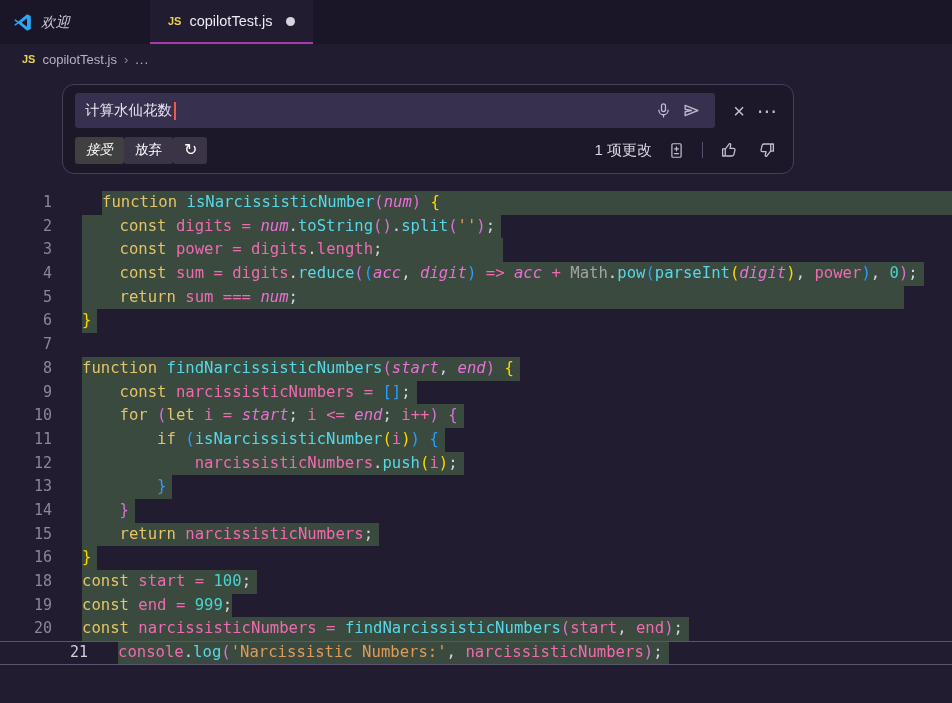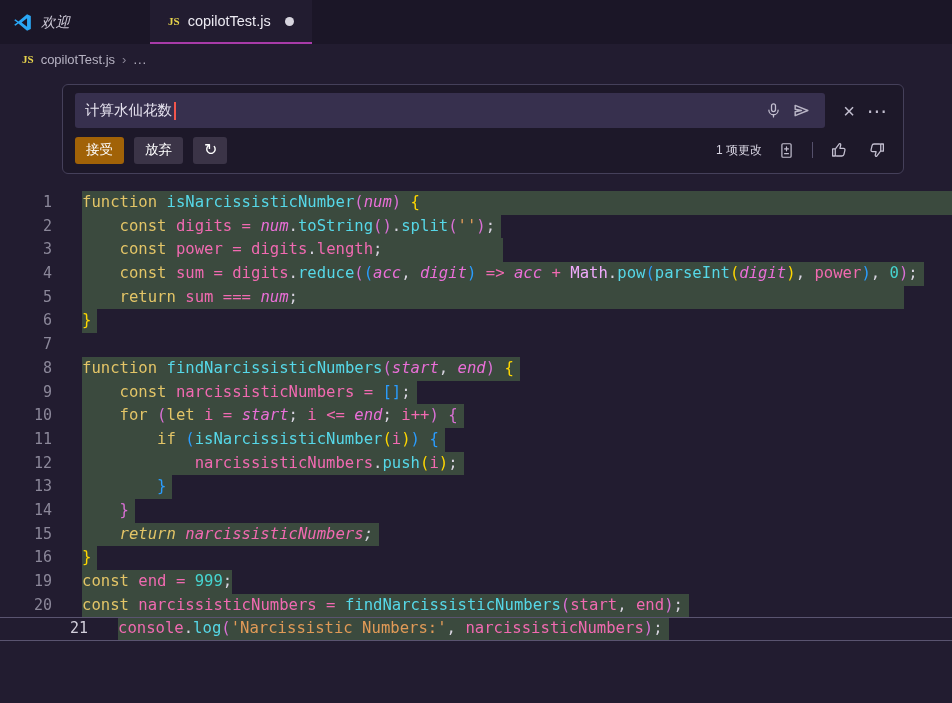--- a/index.html
+++ b/index.html
@@ -6,72 +6,72 @@
   html,body { width:952px; height:703px; overflow:hidden; }
   body { background:#221c30; font-family:"Liberation Sans", "DejaVu Sans", sans-serif; }
 
   
   .tabbar { height:44px; background:#1b1627; display:flex; align-items:stretch; }
   .tab { display:flex; align-items:center; gap:8px; padding:0 16px; cursor:pointer; }
   .tab.welcome { padding-left:12px; width:150px; }
   .tab.welcome .label { color:#c9c5d3; font-style:italic; font-size:14.5px; }
   .tab.active { background:#221c30; border-bottom:2.5px solid #a83ba9; padding:0 18px; }
   .tab.active .label { color:#eceaf2; font-size:14.5px; }
-  .js-badge { color:#e7d34c; font-weight:bold; font-size:11px; font-family:Liberation Serif, serif; }
+  .js-badge { color:#e7d34c; font-weight:bold; font-size:11px; font-family:Liberation Sans, sans-serif; }
   .mod-dot { width:9px; height:9px; border-radius:50%; background:#d7d4de; margin-left:6px; }
 
   
   .breadcrumb { height:30px; display:flex; align-items:center; gap:7px; padding-left:22px; background:#221c30; }
   .breadcrumb .file { color:#b6b2c2; font-size:13px; }
   .breadcrumb .sep { color:#8a8597; font-size:13px; }
   .breadcrumb .more { color:#b6b2c2; font-size:13px; letter-spacing:1px; }
 
   
-  .chat { margin:10px 0 0 62px; width:842px; background:#1d1829; border:1px solid #45405a;
-          border-radius:6px; padding:8px 12px 9px 12px; }
+  .chat { margin:10px 0 0 62px; width:732px; background:#1d1829; border:1px solid #45405a;
+          border-radius:12px; padding:8px 12px 9px 12px; }
   .chat-input-row { display:flex; align-items:center; }
   .chat-input { flex:1; height:35px; background:#37304e; border-radius:3px; display:flex;
                 align-items:center; padding:0 10px; }
   .chat-input .value { color:#e9e6f2; font-size:14.5px; }
   .caret { display:inline-block; width:2px; height:18px; background:#f2564d; margin-left:2px; }
   .chat-input .spacer { flex:1; }
   .icon-btn { width:28px; height:28px; display:flex; align-items:center; justify-content:center;
               border-radius:4px; cursor:pointer; color:#c3bfd0; }
   .glyph { font-size:18px; color:#c3bfd0; line-height:1; }
   .chat-actions { display:flex; align-items:center; margin-top:8px; }
   .btn { height:27px; padding:0 11px; border:none; border-radius:3px; font-size:13.5px;
          color:#ffffff; cursor:pointer; font-family:inherit; }
-  .btn.primary { background:#a16207; }
-  .btn.secondary { background:#3b3447; margin-left:10px; }
+  .btn.primary { background:#404040;font-style:italic; }
+  .btn.secondary { background:#3b3447; }
   .btn.iconic { width:34px; font-size:16px; line-height:1; }
   .chat-status { margin-left:auto; display:flex; align-items:center; gap:10px; }
-  .changes { color:#d8d5e2; font-size:12px; }
+  .changes { color:#d8d5e2; font-size:15px; }
   .vsep { width:1px; height:16px; background:#55506b; margin:0 2px; }
 
   
   .code-area { margin-top:17px; font-family:"DejaVu Sans Mono", monospace; font-size:15.6px; position:relative; }
   .line { display:flex; height:23.7px; line-height:23.7px; white-space:pre; }
   .gutter { width:52px; text-align:right; color:#8b8799; flex:none; font-size:15px; }
   .line-body { padding-left:30px; flex:1; display:flex; }
   .line-text { display:inline-block; }
   .line-text.hl { background:#3b4a3e; }
-  .line.full .line-text { flex:1; }
+  .line.full .line-text { flex:1;margin-left:20px; }
   .line.current { position:relative;padding-left:36px; }
   .line.current::after { content:""; position:absolute; left:0; right:0; top:0; bottom:0;
        border-top:1px solid #5a5470; border-bottom:1px solid #5a5470; pointer-events:none; }
   .line.current .gutter { color:#d2cfdb; }
   .ind { display:inline-block; width:4ch; box-shadow:inset 1px 0 0 rgba(255,255,255,0.09); }
 
   .tk-kw { color:#e3c567; }
   .tk-fn { color:#56d8e8; }
   .tk-vr { color:#f16ab1; }
   .tk-pm { color:#ea6fd8; font-style:italic; }
   .tk-op { color:#f16ab1; }
   .tk-pu { color:#d8d4e0; }
-  .tk-cl { color:#f0abfc; }
+  .tk-cl { color:#a3a3a3; }
   .tk-st { color:#e19a57; }
   .tk-nu { color:#46d4d0; }
   .tk-b1 { color:#ffd700; }
   .tk-b2 { color:#da70d6; }
   .tk-b3 { color:#2a9dff; }
 
   svg { display:block; }
 </style>
 </head>
 <body>
@@ -164,18 +164,19 @@
     <div class="line"><span class="gutter">5</span><span class="line-body"><span class="line-text hl" style="padding-right: 606px;"><span class="ind"></span><span class="tk-kw">return </span><span class="tk-vr">sum </span><span class="tk-op">=== </span><span class="tk-pm">num</span><span class="tk-pu">;</span></span></span></div>
     <div class="line"><span class="gutter">6</span><span class="line-body"><span class="line-text hl" style="padding-right: 6px;"><span class="tk-b1">}</span></span></span></div>
     <div class="line"><span class="gutter">7</span><span class="line-body"><span class="line-text"></span></span></div>
     <div class="line"><span class="gutter">8</span><span class="line-body"><span class="line-text hl" style="padding-right: 6px;"><span class="tk-kw">function </span><span class="tk-fn">findNarcissisticNumbers</span><span class="tk-b2">(</span><span class="tk-pm">start</span><span class="tk-pu">, </span><span class="tk-pm">end</span><span class="tk-b2">)</span><span class="tk-pu"> </span><span class="tk-b1">{</span></span></span></div>
     <div class="line"><span class="gutter">9</span><span class="line-body"><span class="line-text hl" style="padding-right: 6px;"><span class="ind"></span><span class="tk-kw">const </span><span class="tk-vr">narcissisticNumbers </span><span class="tk-op">= </span><span class="tk-b3">[]</span><span class="tk-pu">;</span></span></span></div>
     <div class="line"><span class="gutter">10</span><span class="line-body"><span class="line-text hl" style="padding-right: 6px;"><span class="ind"></span><span class="tk-kw">for </span><span class="tk-b2">(</span><span class="tk-kw">let </span><span class="tk-vr">i </span><span class="tk-op">= </span><span class="tk-pm">start</span><span class="tk-pu">; </span><span class="tk-vr">i </span><span class="tk-op">&lt;= </span><span class="tk-pm">end</span><span class="tk-pu">; </span><span class="tk-vr">i</span><span class="tk-op">++</span><span class="tk-b2">)</span><span class="tk-pu"> </span><span class="tk-b2">{</span></span></span></div>
     <div class="line"><span class="gutter">11</span><span class="line-body"><span class="line-text hl" style="padding-right: 6px;"><span class="ind"></span><span class="ind"></span><span class="tk-kw">if </span><span class="tk-b3">(</span><span class="tk-fn">isNarcissisticNumber</span><span class="tk-b1">(</span><span class="tk-vr">i</span><span class="tk-b1">)</span><span class="tk-b3">)</span><span class="tk-pu"> </span><span class="tk-b3">{</span></span></span></div>
     <div class="line"><span class="gutter">12</span><span class="line-body"><span class="line-text hl" style="padding-right: 6px;"><span class="ind"></span><span class="ind"></span><span class="ind"></span><span class="tk-vr">narcissisticNumbers</span><span class="tk-pu">.</span><span class="tk-fn">push</span><span class="tk-b1">(</span><span class="tk-vr">i</span><span class="tk-b1">)</span><span class="tk-pu">;</span></span></span></div>
     <div class="line"><span class="gutter">13</span><span class="line-body"><span class="line-text hl" style="padding-right: 6px;"><span class="ind"></span><span class="ind"></span><span class="tk-b3">}</span></span></span></div>
     <div class="line"><span class="gutter">14</span><span class="line-body"><span class="line-text hl" style="padding-right: 6px;"><span class="ind"></span><span class="tk-b2">}</span></span></span></div>
-    <div class="line"><span class="gutter">15</span><span class="line-body"><span class="line-text hl" style="padding-right: 6px; font-style: italic;"><span class="ind"></span><span class="tk-kw">return </span><span class="tk-vr">narcissisticNumbers</span><span class="tk-pu">;</span></span></span></div>
+    <div class="line"><span class="gutter">15</span><span class="line-body"><span class="line-text hl" style="padding-right: 6px;"><span class="ind"></span><span class="tk-kw">return </span><span class="tk-vr">narcissisticNumbers</span><span class="tk-pu">;</span></span></span></div>
     <div class="line"><span class="gutter">16</span><span class="line-body"><span class="line-text hl" style="padding-right: 6px;"><span class="tk-b1">}</span></span></span></div>
+    <div class="line"><span class="gutter">18</span><span class="line-body"><span class="line-text hl" style="padding-right: 6px;"><span class="tk-kw">const </span><span class="tk-vr">start </span><span class="tk-op">= </span><span class="tk-nu">100</span><span class="tk-pu">;</span></span></span></div>
     <div class="line"><span class="gutter">19</span><span class="line-body"><span class="line-text hl" style="padding-right: 0;"><span class="tk-kw">const </span><span class="tk-vr">end </span><span class="tk-op">= </span><span class="tk-nu">999</span><span class="tk-pu">;</span></span></span></div>
     <div class="line"><span class="gutter">20</span><span class="line-body"><span class="line-text hl" style="padding-right: 6px;"><span class="tk-kw">const </span><span class="tk-vr">narcissisticNumbers </span><span class="tk-op">= </span><span class="tk-fn">findNarcissisticNumbers</span><span class="tk-b2">(</span><span class="tk-vr">start</span><span class="tk-pu">, </span><span class="tk-vr">end</span><span class="tk-b2">)</span><span class="tk-pu">;</span></span></span></div>
     <div class="line current"><span class="gutter">21</span><span class="line-body"><span class="line-text hl" style="padding-right: 6px;"><span class="tk-vr">console</span><span class="tk-pu">.</span><span class="tk-fn">log</span><span class="tk-b2">(</span><span class="tk-st">'Narcissistic Numbers:'</span><span class="tk-pu">, </span><span class="tk-vr">narcissisticNumbers</span><span class="tk-b2">)</span><span class="tk-pu">;</span></span></span></div>
   </div>
 
 </body></html>

